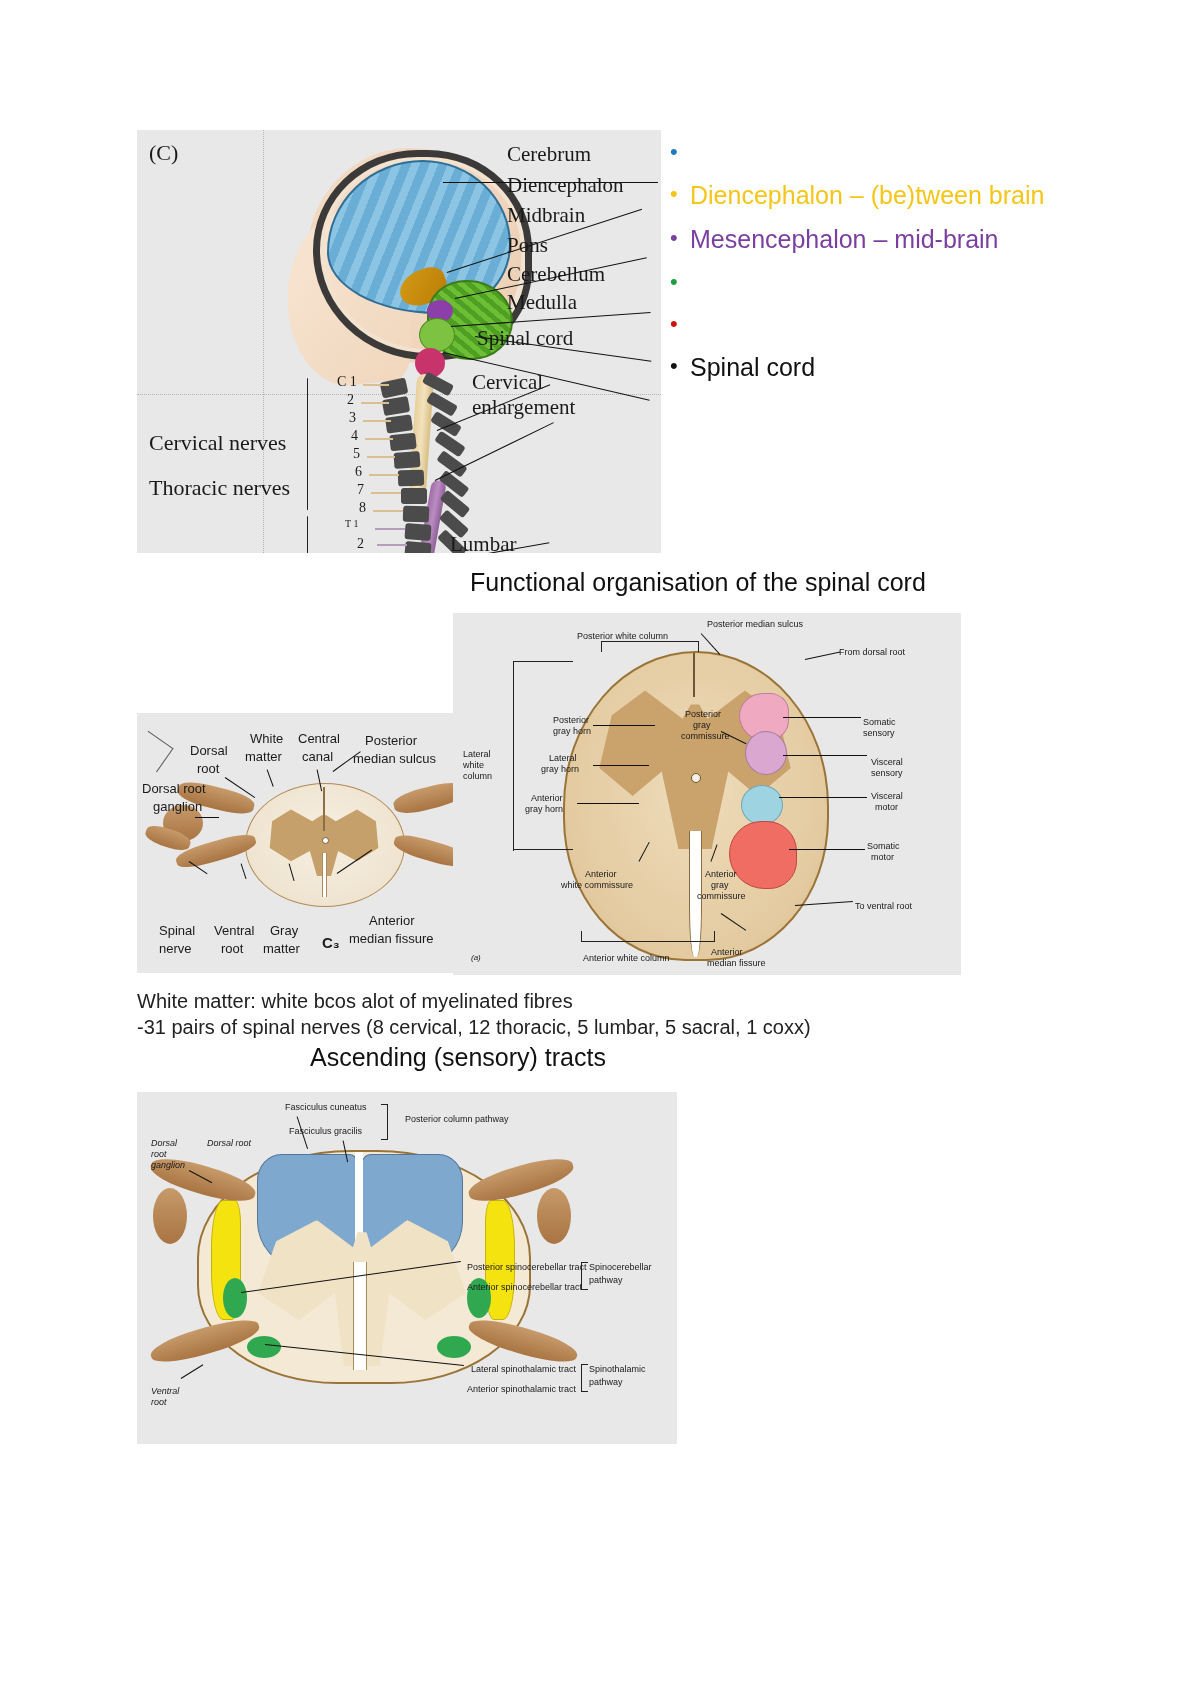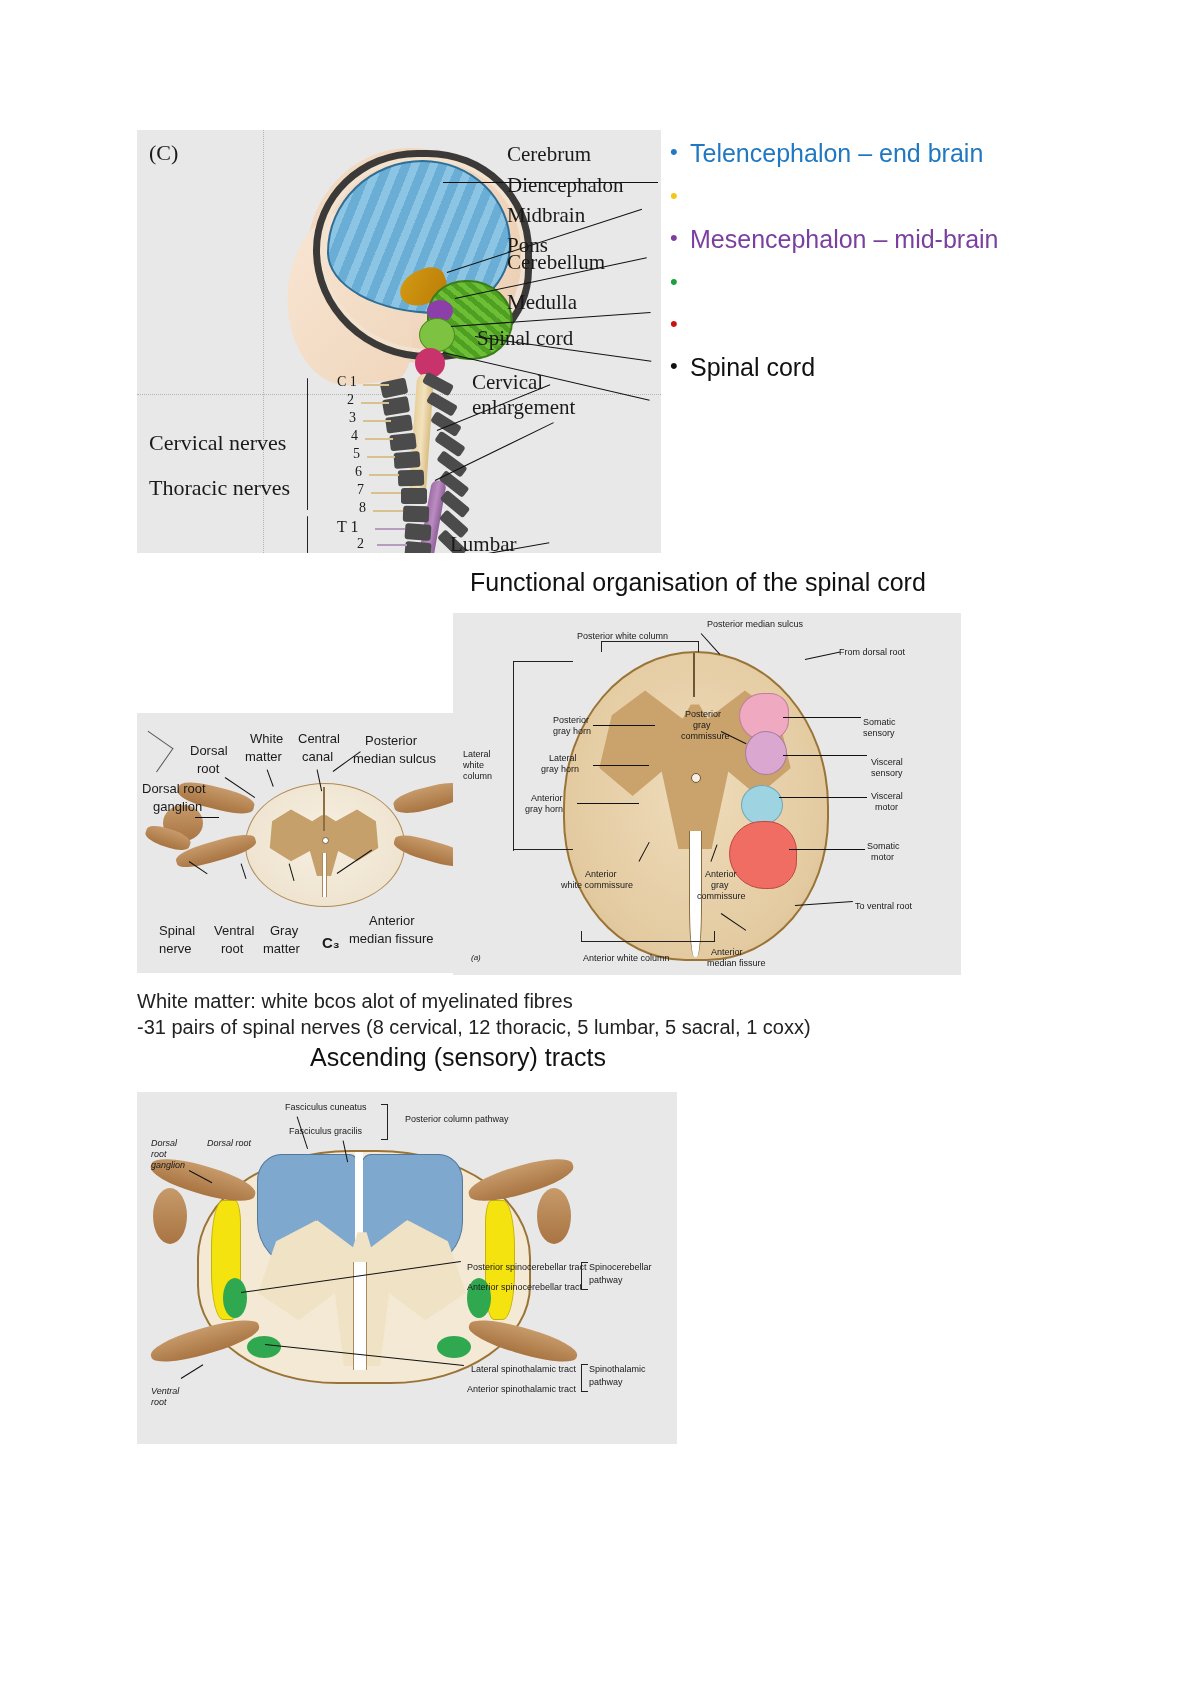--- a/index.html
+++ b/index.html
@@ -217,21 +217,21 @@
 
   <span class="lbl serif" style="left:200px; top:244px; font-size:14px;">C 1</span>
   <span class="lbl serif" style="left:210px; top:262px; font-size:14px;">2</span>
   <span class="lbl serif" style="left:212px; top:280px; font-size:14px;">3</span>
   <span class="lbl serif" style="left:214px; top:298px; font-size:14px;">4</span>
   <span class="lbl serif" style="left:216px; top:316px; font-size:14px;">5</span>
   <span class="lbl serif" style="left:218px; top:334px; font-size:14px;">6</span>
   <span class="lbl serif" style="left:220px; top:352px; font-size:14px;">7</span>
   <span class="lbl serif" style="left:222px; top:370px; font-size:14px;">8</span>
 
-  <span class="lbl serif" style="left:200px; top:388px; font-size:16px;">T 1</span>
+  <span class="lbl serif" style="left:208px; top:388px; font-size:10px;">T 1</span>
   <span class="lbl serif" style="left:220px; top:406px; font-size:14px;">2</span>
 
   <div class="brace" style="left:170px; top:248px; height:132px;"></div>
   <span class="lbl serif" style="left:12px; top:300px; font-size:22px;">Cervical nerves</span>
 
   <div class="brace" style="left:170px; top:386px; height:37px;"></div>
   <span class="lbl serif" style="left:12px; top:345px; font-size:22px; opacity:0;"></span>
 
   <div class="leader" style="left:306px; top:52px; width:215px;"></div>
   <div class="leader" style="left:310px; top:142px; width:205px; transform:rotate(-18deg);"></div>
@@ -240,37 +240,37 @@
   <div class="leader" style="left:338px; top:206px; width:178px; transform:rotate(8deg);"></div>
   <div class="leader" style="left:306px; top:222px; width:212px; transform:rotate(13deg);"></div>
   <div class="leader" style="left:300px; top:300px; width:122px; transform:rotate(-22deg);"></div>
   <div class="leader" style="left:298px; top:350px; width:132px; transform:rotate(-26deg);"></div>
   <div class="leader" style="left:300px; top:432px; width:114px; transform:rotate(-10deg);"></div>
 
   <span class="lbl serif callout" style="left:370px; top:12px;">Cerebrum</span>
   <span class="lbl serif callout" style="left:370px; top:43px;">Diencephalon</span>
   <span class="lbl serif callout" style="left:370px; top:73px;">Midbrain</span>
   <span class="lbl serif callout" style="left:370px; top:103px;">Pons</span>
-  <span class="lbl serif callout" style="left:370px; top:120px;">Cerebellum</span>
+  <span class="lbl serif callout" style="left:370px; top:132px;">Cerebellum</span>
   <span class="lbl serif callout" style="left:370px; top:160px;">Medulla</span>
   <span class="lbl serif callout" style="left:340px; top:196px;">Spinal cord</span>
   <span class="lbl serif callout" style="left:335px; top:240px;">Cervical</span>
   <span class="lbl serif callout" style="left:335px; top:265px;">enlargement</span>
   <span class="lbl serif callout" style="left:313px; top:402px;">Lumbar</span>
 </div>
 
 <span class="lbl serif" style="left:149px; top:475px; font-size:22px;">Thoracic nerves</span>
 
 <div class="abs" id="bullet-list">
   <div class="bullet-row" style="color:#1f78c1">
     <span class="bullet-dot">•</span>
-    <span>Telencephalon – end brain</span>
   </div>
   <div class="bullet-row" style="color:#f5c518">
     <span class="bullet-dot">•</span>
+    <span>Diencephalon – (be)tween brain</span>
   </div>
   <div class="bullet-row" style="color:#7b3fa0">
     <span class="bullet-dot">•</span>
     <span>Mesencephalon – mid-brain</span>
   </div>
   <div class="bullet-row" style="color:#1aa03c">
     <span class="bullet-dot">•</span>
   </div>
   <div class="bullet-row" style="color:#cc1111">
     <span class="bullet-dot">•</span>

